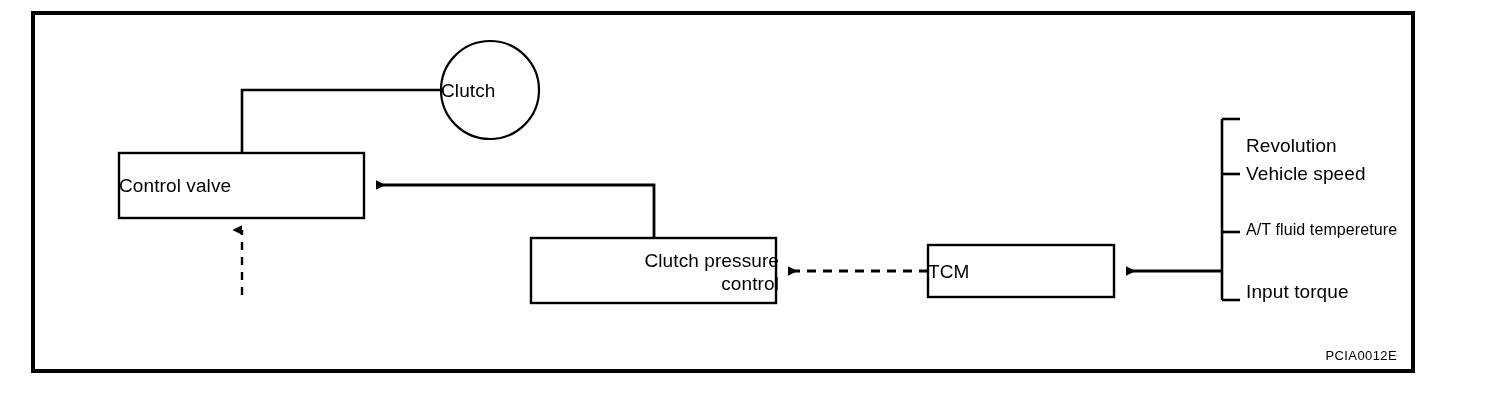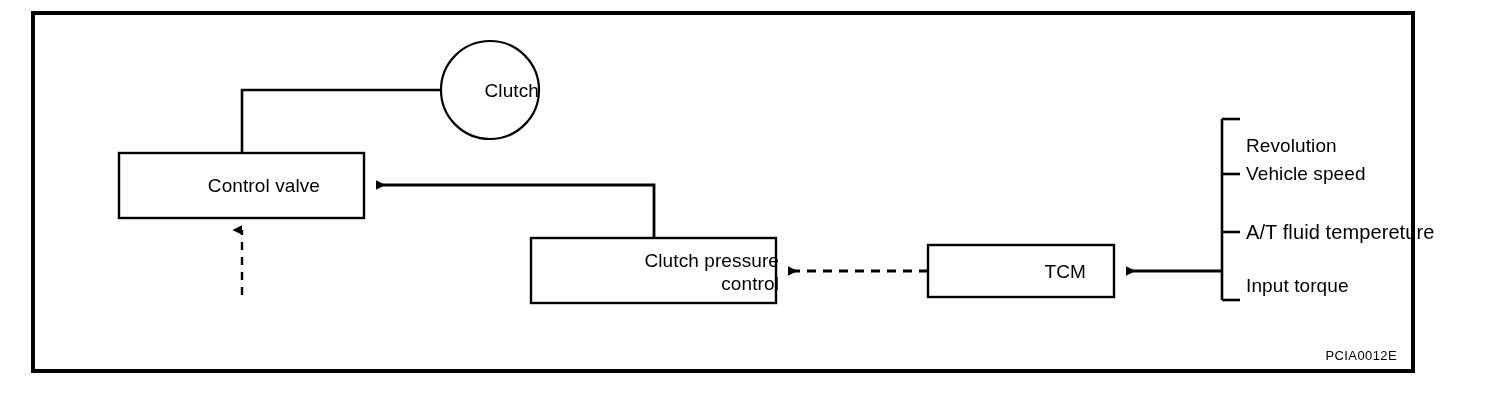--- a/index.html
+++ b/index.html
@@ -53,21 +53,21 @@
     position: absolute;
     right: 14px;
     bottom: 6px;
     font-family: "Liberation Sans", sans-serif;
     font-size: 13px;
     color: #000000;
     letter-spacing: 0.4px;
     margin-top: 32px;
   }
   .box-label-center {
-    text-align: right;
+    text-align: left;
   }
   .box-label-left {
     text-align: left;
   }
 </style>
 </head>
 <body>
 
 <div id="page">
   <div id="diagram-frame">
@@ -115,21 +115,21 @@
 
     <div class="node-label box-label-left" style="left:544px; top:234px; width:200px;text-align:right;">Clutch pressure
 control</div>
 
     <div class="node-label box-label-center" style="left:893px; top:245px; width:158px;">TCM</div>
 
     <div class="signal-label" style="left:1211px; top:93px;margin-top:27px;">Revolution</div>
 
     <div class="signal-label" style="left:1211px; top:148px;">Vehicle speed</div>
 
-    <div class="signal-label" style="left:1211px; top:206px; font-size:20px;">A/T fluid tempereture</div>
+    <div class="signal-label" style="left:1211px; top:206px; font-size:16px;">A/T fluid tempereture</div>
 
-    <div class="signal-label" style="left:1211px; top:260px;">Input torque</div>
+    <div class="signal-label" style="left:1211px; top:266px;">Input torque</div>
 
 
     <div id="ref-code">PCIA0012E</div>
 
   </div>
 </div>
 
 </body></html>

